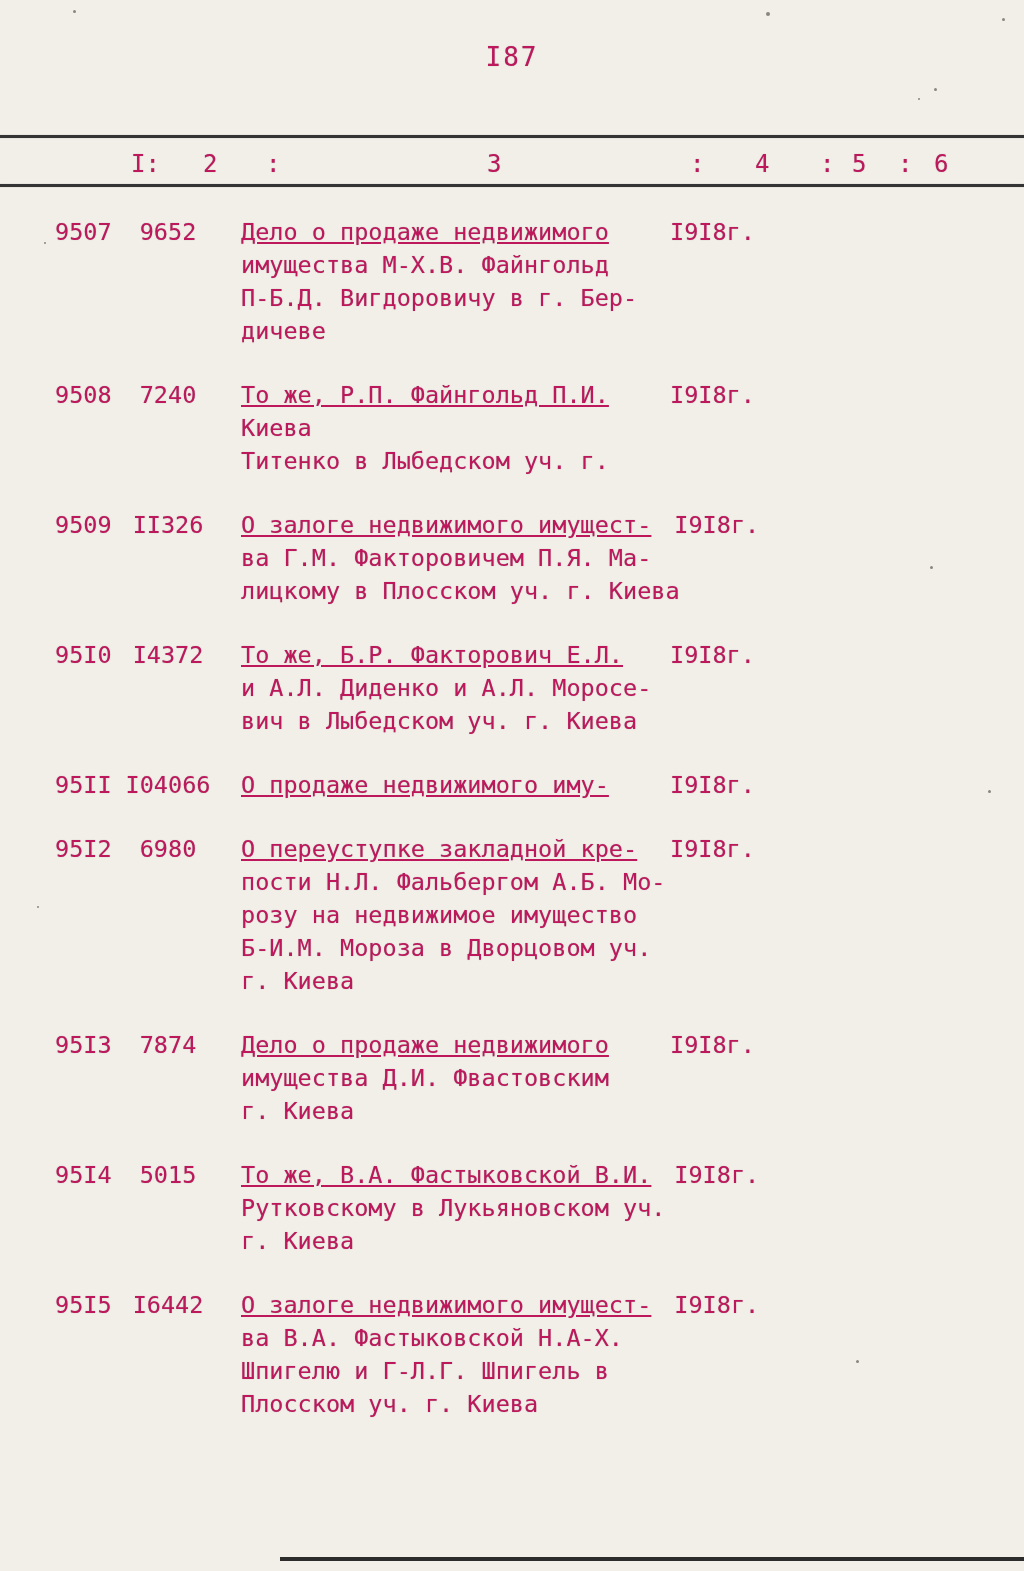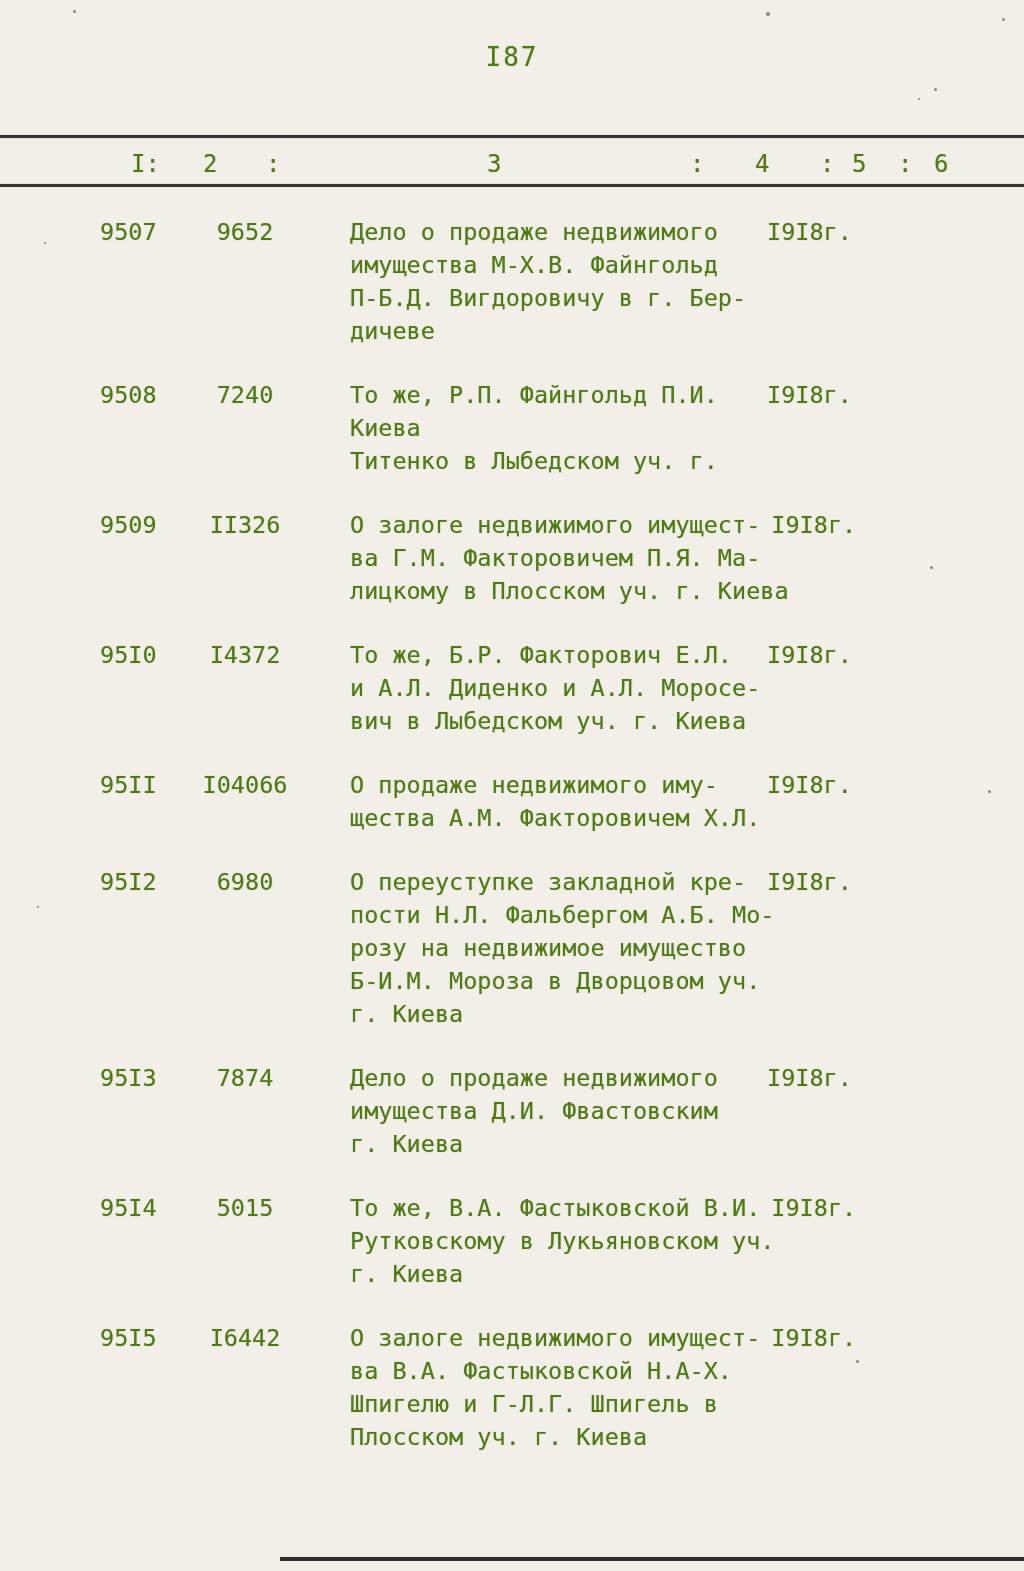--- a/index.html
+++ b/index.html
@@ -10,21 +10,21 @@
     width: 1024px;
     height: 1571px;
     margin: 0 auto;
     overflow: hidden;
     background:
       radial-gradient(ellipse at 55% 35%, rgba(255,255,255,0.35), rgba(255,255,255,0) 65%),
       linear-gradient(160deg, #f4f2ec 0%, #f1efe8 55%, #ecead2f 100%),
       #f1efe8;
     background-color: #f1efe8;
     font-family: "DejaVu Sans Mono", "Liberation Mono", monospace;
-    color: #4d7c0f;
+    color: #be185d;
     text-shadow: 0 0 1px rgba(43,43,43,0.35);
   }
 
   .page-number {
     position: absolute;
     top: 42px;
     left: 0;
     width: 100%;
     text-align: center;
     font-size: 26px;
@@ -72,33 +72,32 @@
 
   .content {
     position: absolute;
     top: 216px;
     left: 0;
     width: 100%;
   }
   .entry {
     display: flex;
     align-items: flex-start;
-    padding-left: 100px;
+    padding-left: 55px;
     margin-bottom: 31px;
     font-size: 23.5px;
     line-height: 33px;
-    gap: 32px;
   }
   .col-id   { flex: 0 0 58px; white-space: pre; }
   .col-file { flex: 0 0 110px; text-align: center; white-space: pre; }
   .col-desc { margin-left: 18px; }
   .desc-line { white-space: pre; }
   .desc-line.first { display: flex; align-items: flex-start; }
-  .first-text { flex: 0 0 auto; min-width: 406px; white-space: pre; }
-  .year { margin-left: 11px; white-space: pre; }
+  .first-text { flex: 0 0 auto; min-width: 406px; white-space: pre; text-decoration: underline; }
+  .year { margin-left: 23px; white-space: pre; }
 
   .speck {
     position: absolute;
     background: #5a5a55;
     border-radius: 50%;
     opacity: 0.7;
   }
 </style>
 </head>
 <body>
@@ -179,21 +178,20 @@
   </div>
 
   <div class="entry">
     <span class="col-id">95II</span>
     <span class="col-file">I04066</span>
     <div class="col-desc">
       <div class="desc-line first">
         <span class="first-text">О продаже недвижимого иму-</span>
         <span class="year">I9I8г.</span>
       </div>
-    <div class="desc-line">щества А.М. Факторовичем Х.Л.</div>
         </div>
   </div>
 
   <div class="entry">
     <span class="col-id">95I2</span>
     <span class="col-file">6980</span>
     <div class="col-desc">
       <div class="desc-line first">
         <span class="first-text">О переуступке закладной кре-</span>
         <span class="year">I9I8г.</span>

